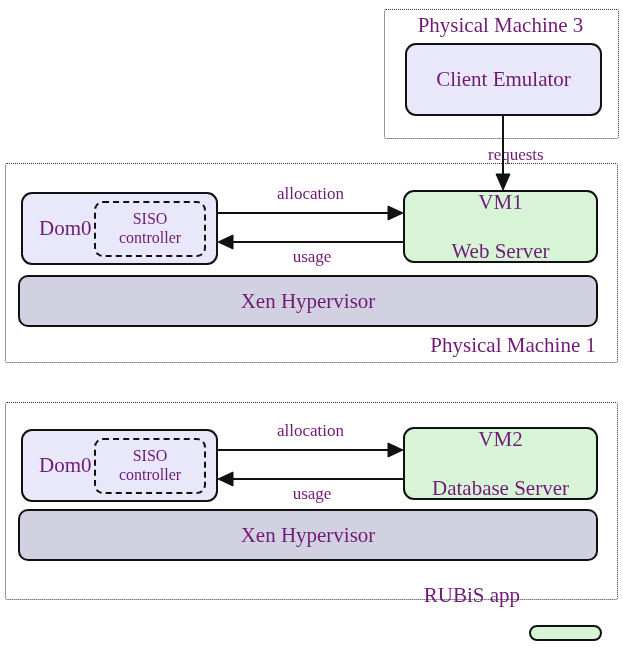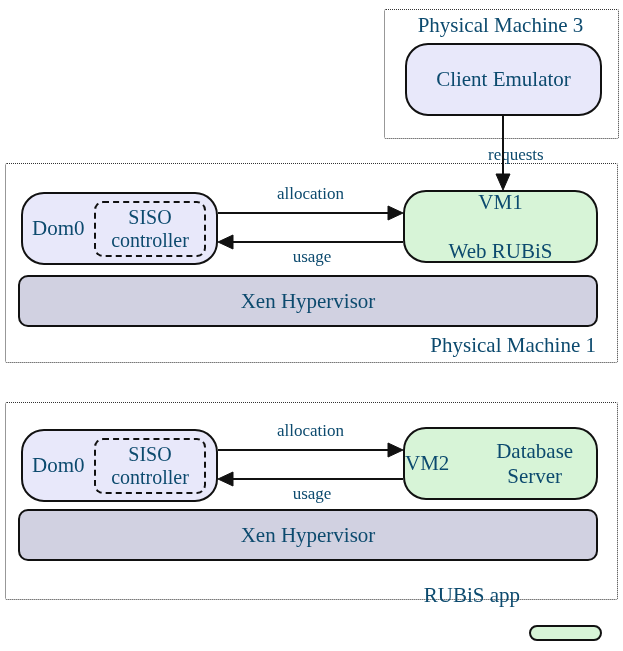--- a/index.html
+++ b/index.html
@@ -1,46 +1,46 @@
 <!DOCTYPE html>
 <html style="--lavender: #e8e8fa; --green: #d7f4d7; --hypervisor: #d1d1e1; --line: #111111;"><head>
 <meta charset="utf-8">
 <style>
   html,body{margin:0;padding:0;background:#fff;}
   #canvas{
     position:relative;width:623px;height:651px;background:#fff;overflow:hidden;
-    font-family:"Liberation Serif","DejaVu Serif",serif;color:#0c4a6e;
+    font-family:"Liberation Serif","DejaVu Serif",serif;color:#701a75;
   }
   .dotted-box{
     position:absolute;border:1.5px dotted #333;border-radius:2px;background:transparent;
   }
   .node{
-    position:absolute;border:2px solid #111;border-radius:23px;
+    position:absolute;border:2px solid #111;border-radius:11px;
     display:flex;align-items:center;justify-content:center;text-align:center;
     font-size:21px;line-height:1.18;box-sizing:border-box;
   }
   .lavender{background:var(--lavender,#e8e8fa);}
   .green{background:var(--green,#d7f4d7);gap:24px;}
   .hyper{background:var(--hypervisor,#d1d1e1);}
   .dashed-box{
     border:2px dashed #111;border-radius:9px;background:transparent;
     display:flex;flex-direction:column;align-items:center;justify-content:center;
-    font-size:20px;line-height:1.15;box-sizing:border-box;text-align:right;
+    font-size:16px;line-height:1.15;box-sizing:border-box;text-align:right;
   }
   .pm-title{position:absolute;font-size:21px;white-space:nowrap;}
   .arrow-label{position:absolute;font-size:17px;white-space:nowrap;}
   .center{text-align:center;}
   .right{text-align:right;}
   svg.arrows{position:absolute;left:0;top:0;pointer-events:none;}
   svg.arrows line{stroke:#111;stroke-width:2;}
   svg.arrows polygon{fill:#111;stroke:#111;}
   .legend-pill{
     position:absolute;border:2px solid #111;border-radius:9px;box-sizing:border-box;
   }
-  .dom0-inner{display:flex;align-items:center;width:100%;padding:0 10px 0 9px;box-sizing:border-box;}
+  .dom0-inner{display:flex;align-items:center;width:100%;padding:0 10px 0 16px;box-sizing:border-box;}
   .dom0-label{flex:0 0 auto;}
   .dom0-inner .dashed-box{margin-left:auto;width:112px;height:56px;}
 </style>
 </head>
 <body>
 
 <div id="canvas">
 
   <div class="dotted-box" style="left:384px;top:9px;width:233px;height:128px;"></div>
   <div class="pm-title center" style="left:384px;top:13px;width:233px;">Physical Machine 3</div>
@@ -53,40 +53,40 @@
     <div class="dom0-inner">
       <span class="dom0-label">Dom0</span>
       <div class="dashed-box">
         <span>SISO</span>
         <span>controller</span>
       </div>
     </div>
   </div>
   <div class="node green" style="left:403px;top:190px;width:195px;height:73px;flex-direction:column;">
     <span>VM1</span>
-    <span>Web RUBiS</span>
+    <span>Web Server</span>
   </div>
   <div class="node hyper" style="left:18px;top:275px;width:580px;height:52px;border-radius:10px;">
     <span>Xen Hypervisor</span>
   </div>
   <div class="pm-title right" style="left:296px;top:333px;width:300px;">Physical Machine 1</div>
   <div class="arrow-label center" style="left:258px;top:184px;width:105px;">allocation</div>
   <div class="arrow-label center" style="left:262px;top:247px;width:100px;">usage</div>
 
   <div class="dotted-box" style="left:5px;top:402px;width:611px;height:196px;"></div>
   <div class="node lavender" style="left:21px;top:429px;width:197px;height:73px;">
     <div class="dom0-inner">
       <span class="dom0-label">Dom0</span>
       <div class="dashed-box">
         <span>SISO</span>
         <span>controller</span>
       </div>
     </div>
   </div>
-  <div class="node green" style="left:403px;top:427px;width:195px;height:73px;flex-direction:row;">
+  <div class="node green" style="left:403px;top:427px;width:195px;height:73px;flex-direction:column;">
     <span>VM2</span>
     <span>Database Server</span>
   </div>
   <div class="node hyper" style="left:18px;top:509px;width:580px;height:52px;border-radius:10px;">
     <span>Xen Hypervisor</span>
   </div>
   <div class="arrow-label center" style="left:258px;top:421px;width:105px;">allocation</div>
   <div class="arrow-label center" style="left:262px;top:484px;width:100px;">usage</div>
 
   <div class="arrow-label" style="left:488px;top:145px;">requests</div>

